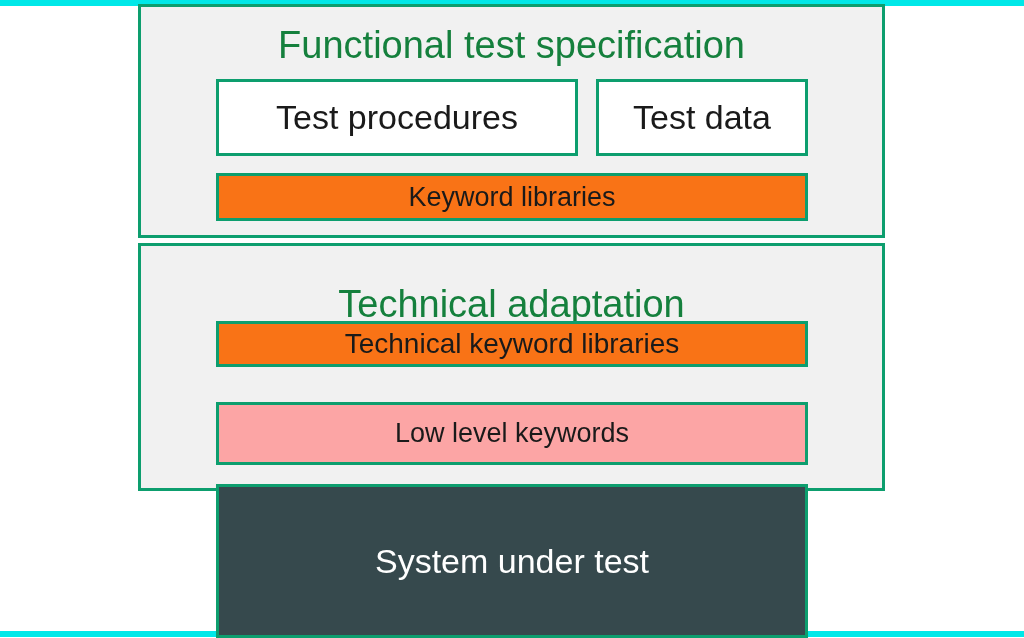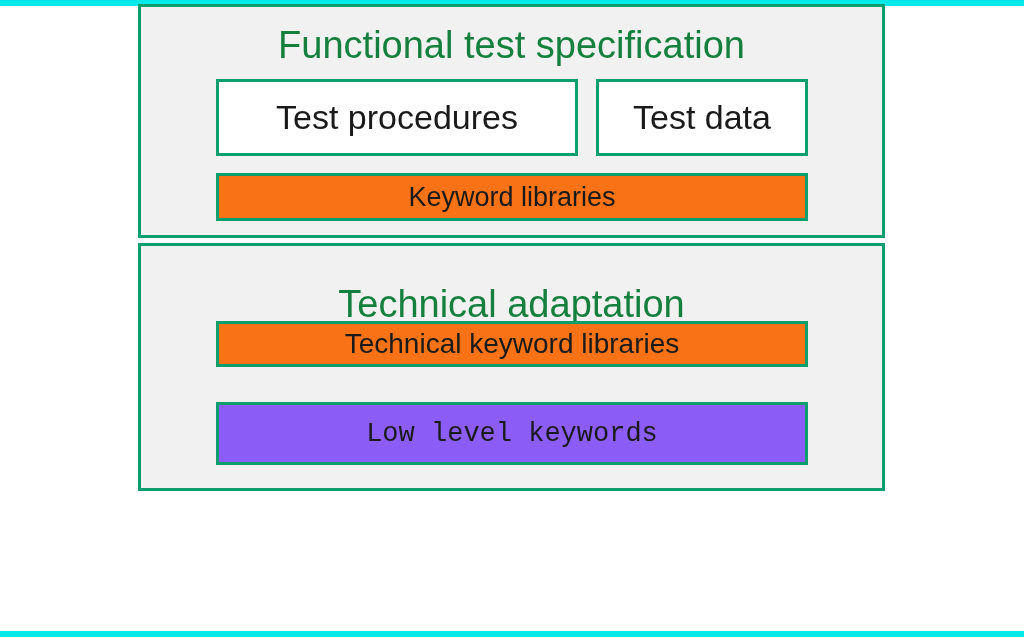--- a/index.html
+++ b/index.html
@@ -77,21 +77,21 @@
     border: 3px solid #0D9E6E;
     display: flex;
     align-items: center;
     justify-content: center;
     color: #1A1A1A;
     white-space: nowrap;
     font-weight: 400;
   }
   .block.fill-white   { background: #FFFFFF; }
   .block.fill-mint    { background: #f97316; }
-  .block.fill-gray    { background: #8b5cf6; font-family: Liberation Mono, monospace; }
+  .block.fill-gray    { background: #fca5a5; }
   .block.fill-slate   { background: #36494D; color: #FFFFFF; }
 
   #block-test-procedures {
     left: 216px;
     top: 79px;
     width: 362px;
     height: 77px;
     font-size: 34px;
   }
   #block-test-data {
@@ -150,14 +150,15 @@
   <div class="panel" id="panel-technical">
     <div class="panel-title">Technical adaptation</div>
   </div>
 
   <div class="block fill-mint" id="block-technical-keyword-libraries">Technical keyword libraries</div>
 
   <div class="block fill-gray" id="block-low-level-keywords">Low level keywords</div>
 
   <div class="accent-stripe bottom"></div>
 
+  <div class="block fill-slate" id="block-system-under-test">System under test</div>
 
 </div>
 
 </body></html>

